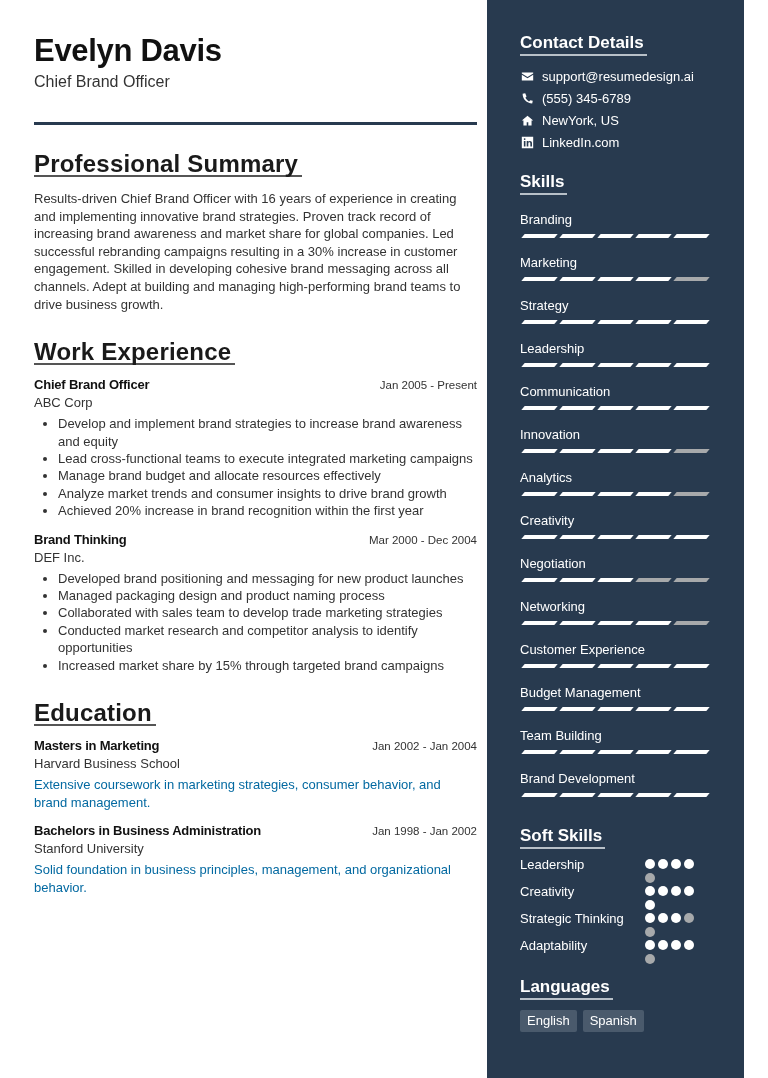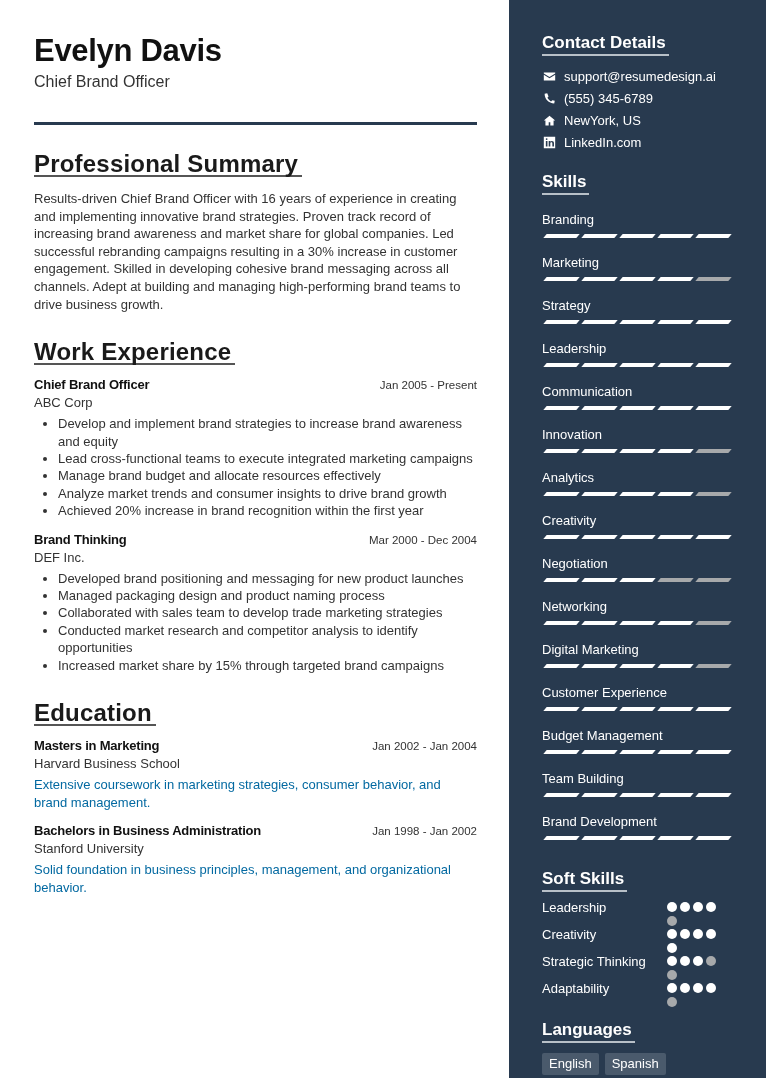--- a/index.html
+++ b/index.html
@@ -1,20 +1,20 @@
 <!DOCTYPE html>
 <html><head>
 <meta charset="utf-8">
 <style>
   * { box-sizing: border-box; margin: 0; padding: 0; }
   html, body { width: 768px; height: 1078px; background: #ffffff; }
   body { font-family: "Liberation Sans", sans-serif; color: #2b2b2b; position: relative; overflow: hidden; }
 
   .main { position: absolute; left: 0; top: 0; width: 618px; height: 1078px; padding: 34px 34px 0 34px; }
-  .sidebar { position: absolute; left: 509px; top: 0; width: 257px; height: 1078px; background: #283a4f; color: #ffffff; padding: 32px 34px 0 33px; }
+  .sidebar { position: absolute; left: 487px; top: 0; width: 257px; height: 1078px; background: #283a4f; color: #ffffff; padding: 32px 34px 0 33px; }
 
   .name { font-size: 31px; font-weight: 700; color: #111111; letter-spacing: -0.3px; line-height: 34px; }
   .title { font-size: 16px; color: #333333; margin-top: 4px; line-height: 20px; }
   .rule { height: 3px; background: #283a4f; margin-top: 30px; width: 443px; }
 
   .section-title { display: inline-block; font-size: 24px; font-weight: 700; color: #1a1a1a; letter-spacing: 0.2px; line-height: 22px; padding-right: 4px; border-bottom: 2px solid #555555; }
   .section { margin-top: 28px; }
   .section.first { margin-top: 28px; }
 
   .summary { font-size: 13px; line-height: 17.6px; color: #333333; margin-top: 13px; width: 443px; }
@@ -260,30 +260,20 @@
           <div class="skill-name">Networking</div>
           <div class="skill-bar">
             <span class="seg"></span>
             <span class="seg"></span>
             <span class="seg"></span>
             <span class="seg"></span>
             <span class="seg off"></span>
           </div>
         </div>
         <div class="skill">
-          <div class="skill-name">Digital Marketing</div>
-          <div class="skill-bar">
-            <span class="seg"></span>
-            <span class="seg"></span>
-            <span class="seg"></span>
-            <span class="seg"></span>
-            <span class="seg off"></span>
-          </div>
-        </div>
-        <div class="skill">
           <div class="skill-name">Customer Experience</div>
           <div class="skill-bar">
             <span class="seg"></span>
             <span class="seg"></span>
             <span class="seg"></span>
             <span class="seg"></span>
             <span class="seg"></span>
           </div>
         </div>
         <div class="skill">

